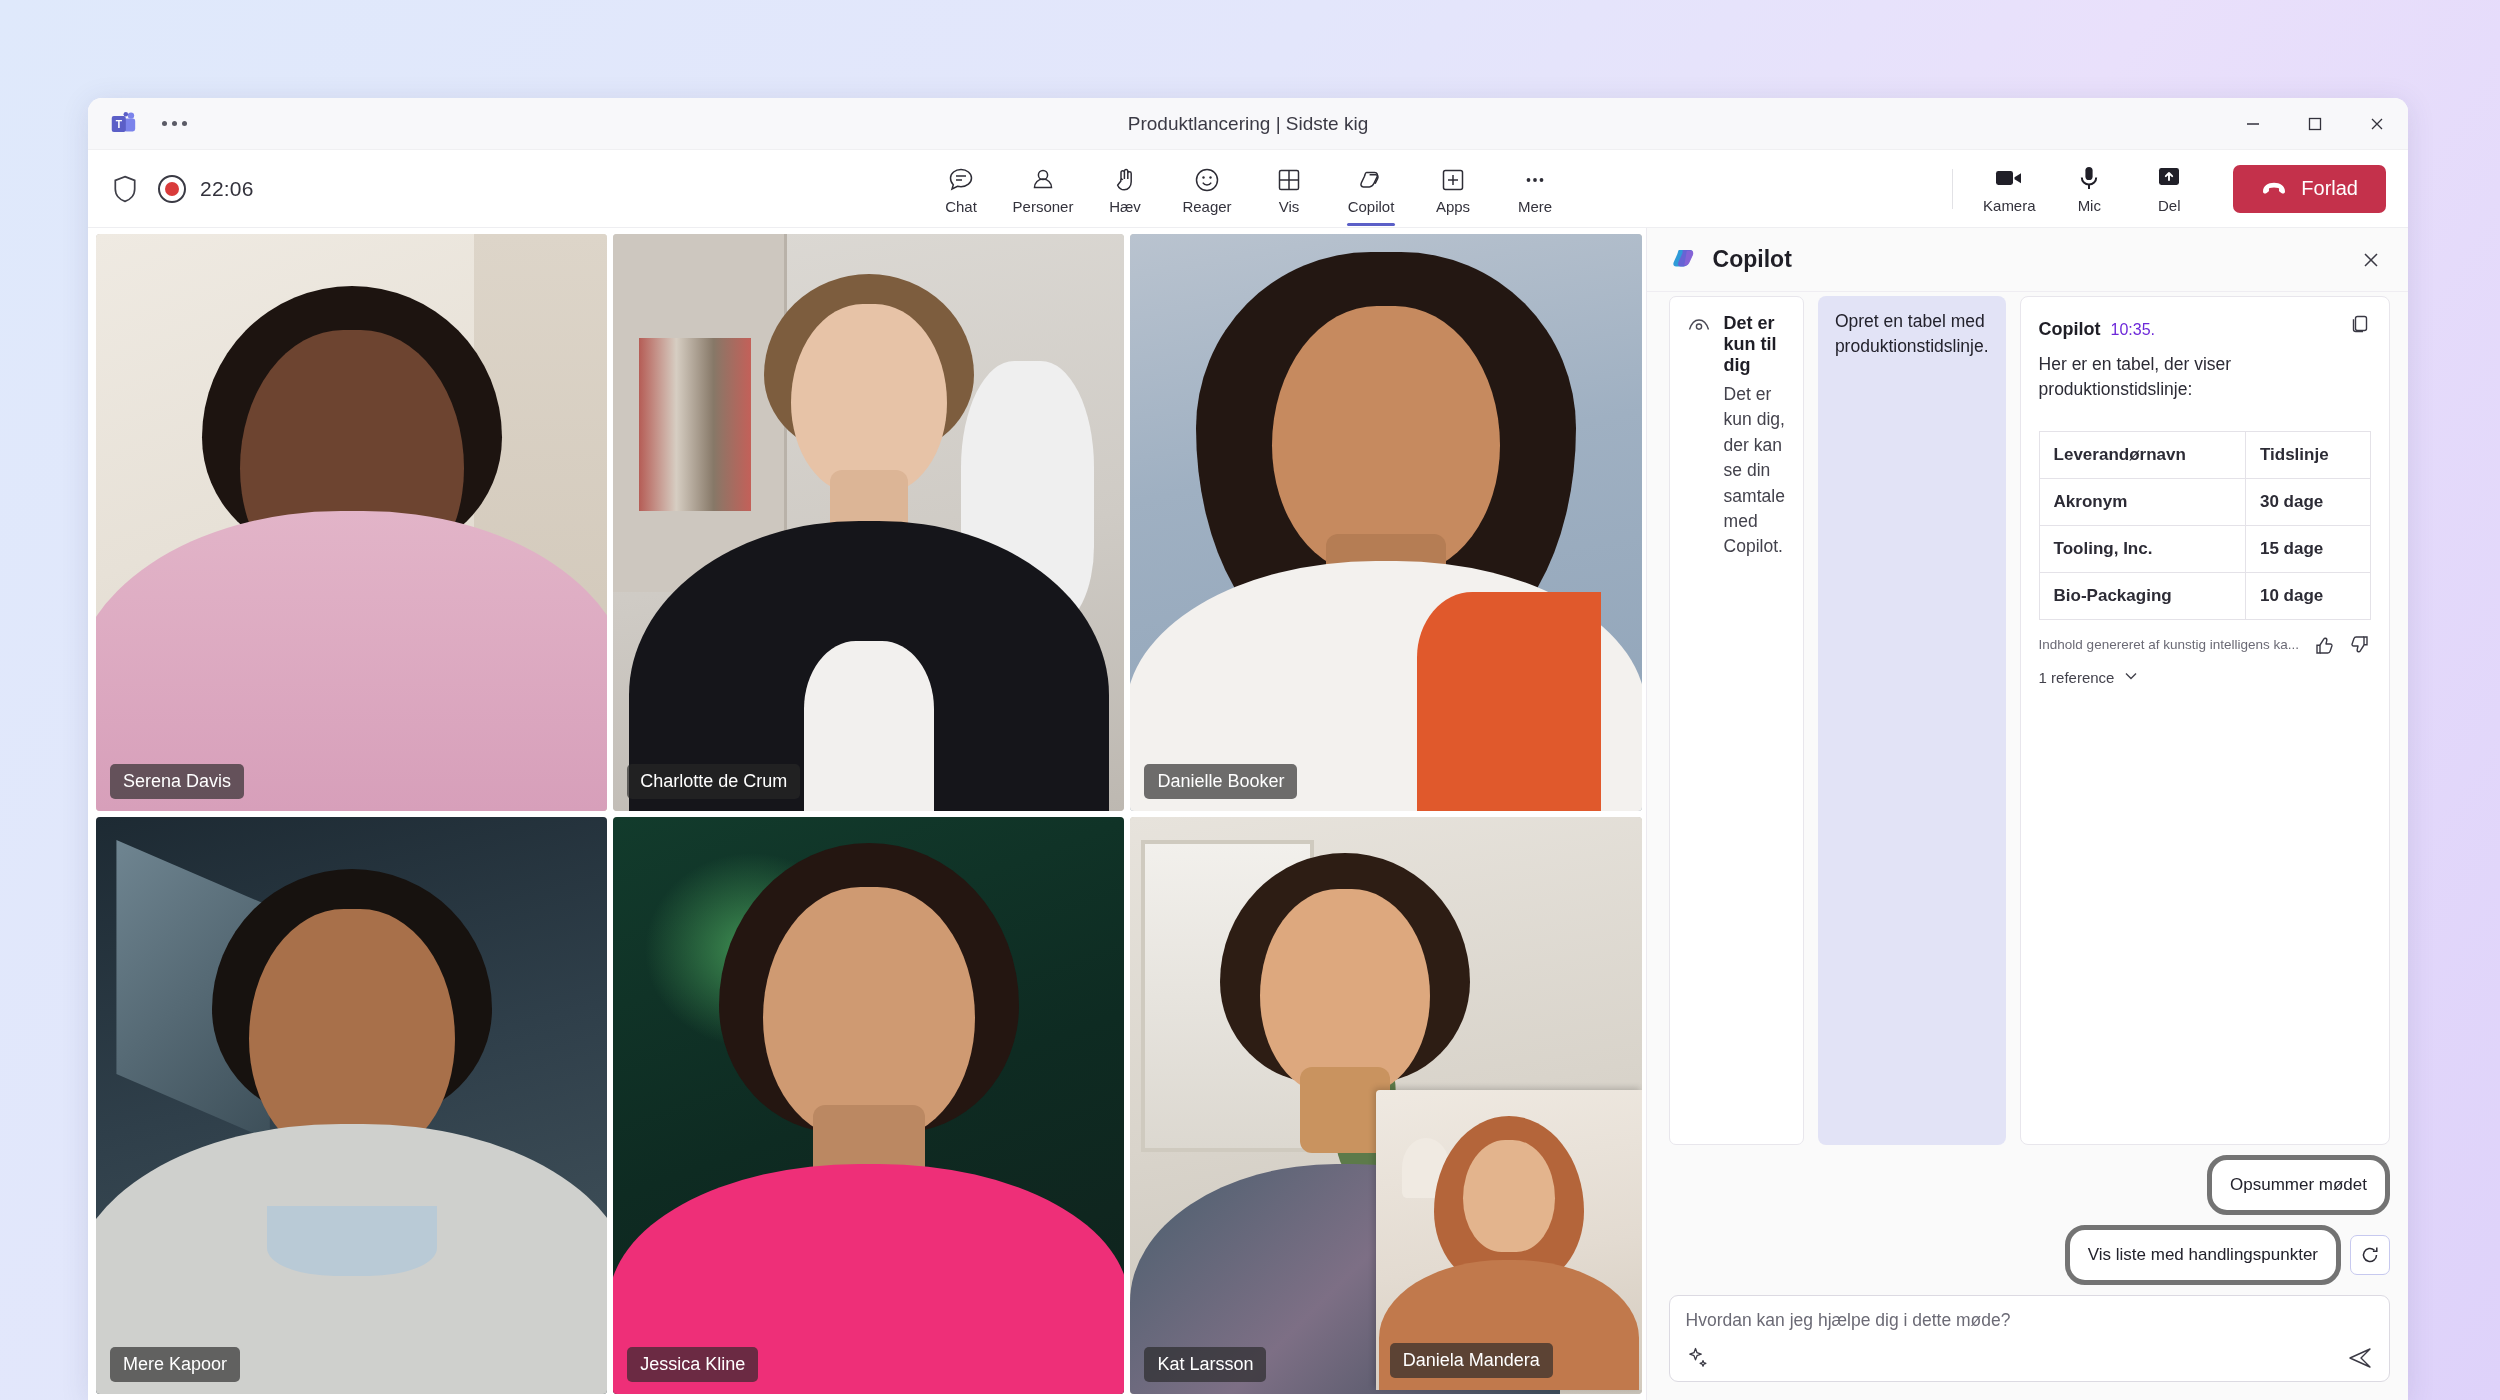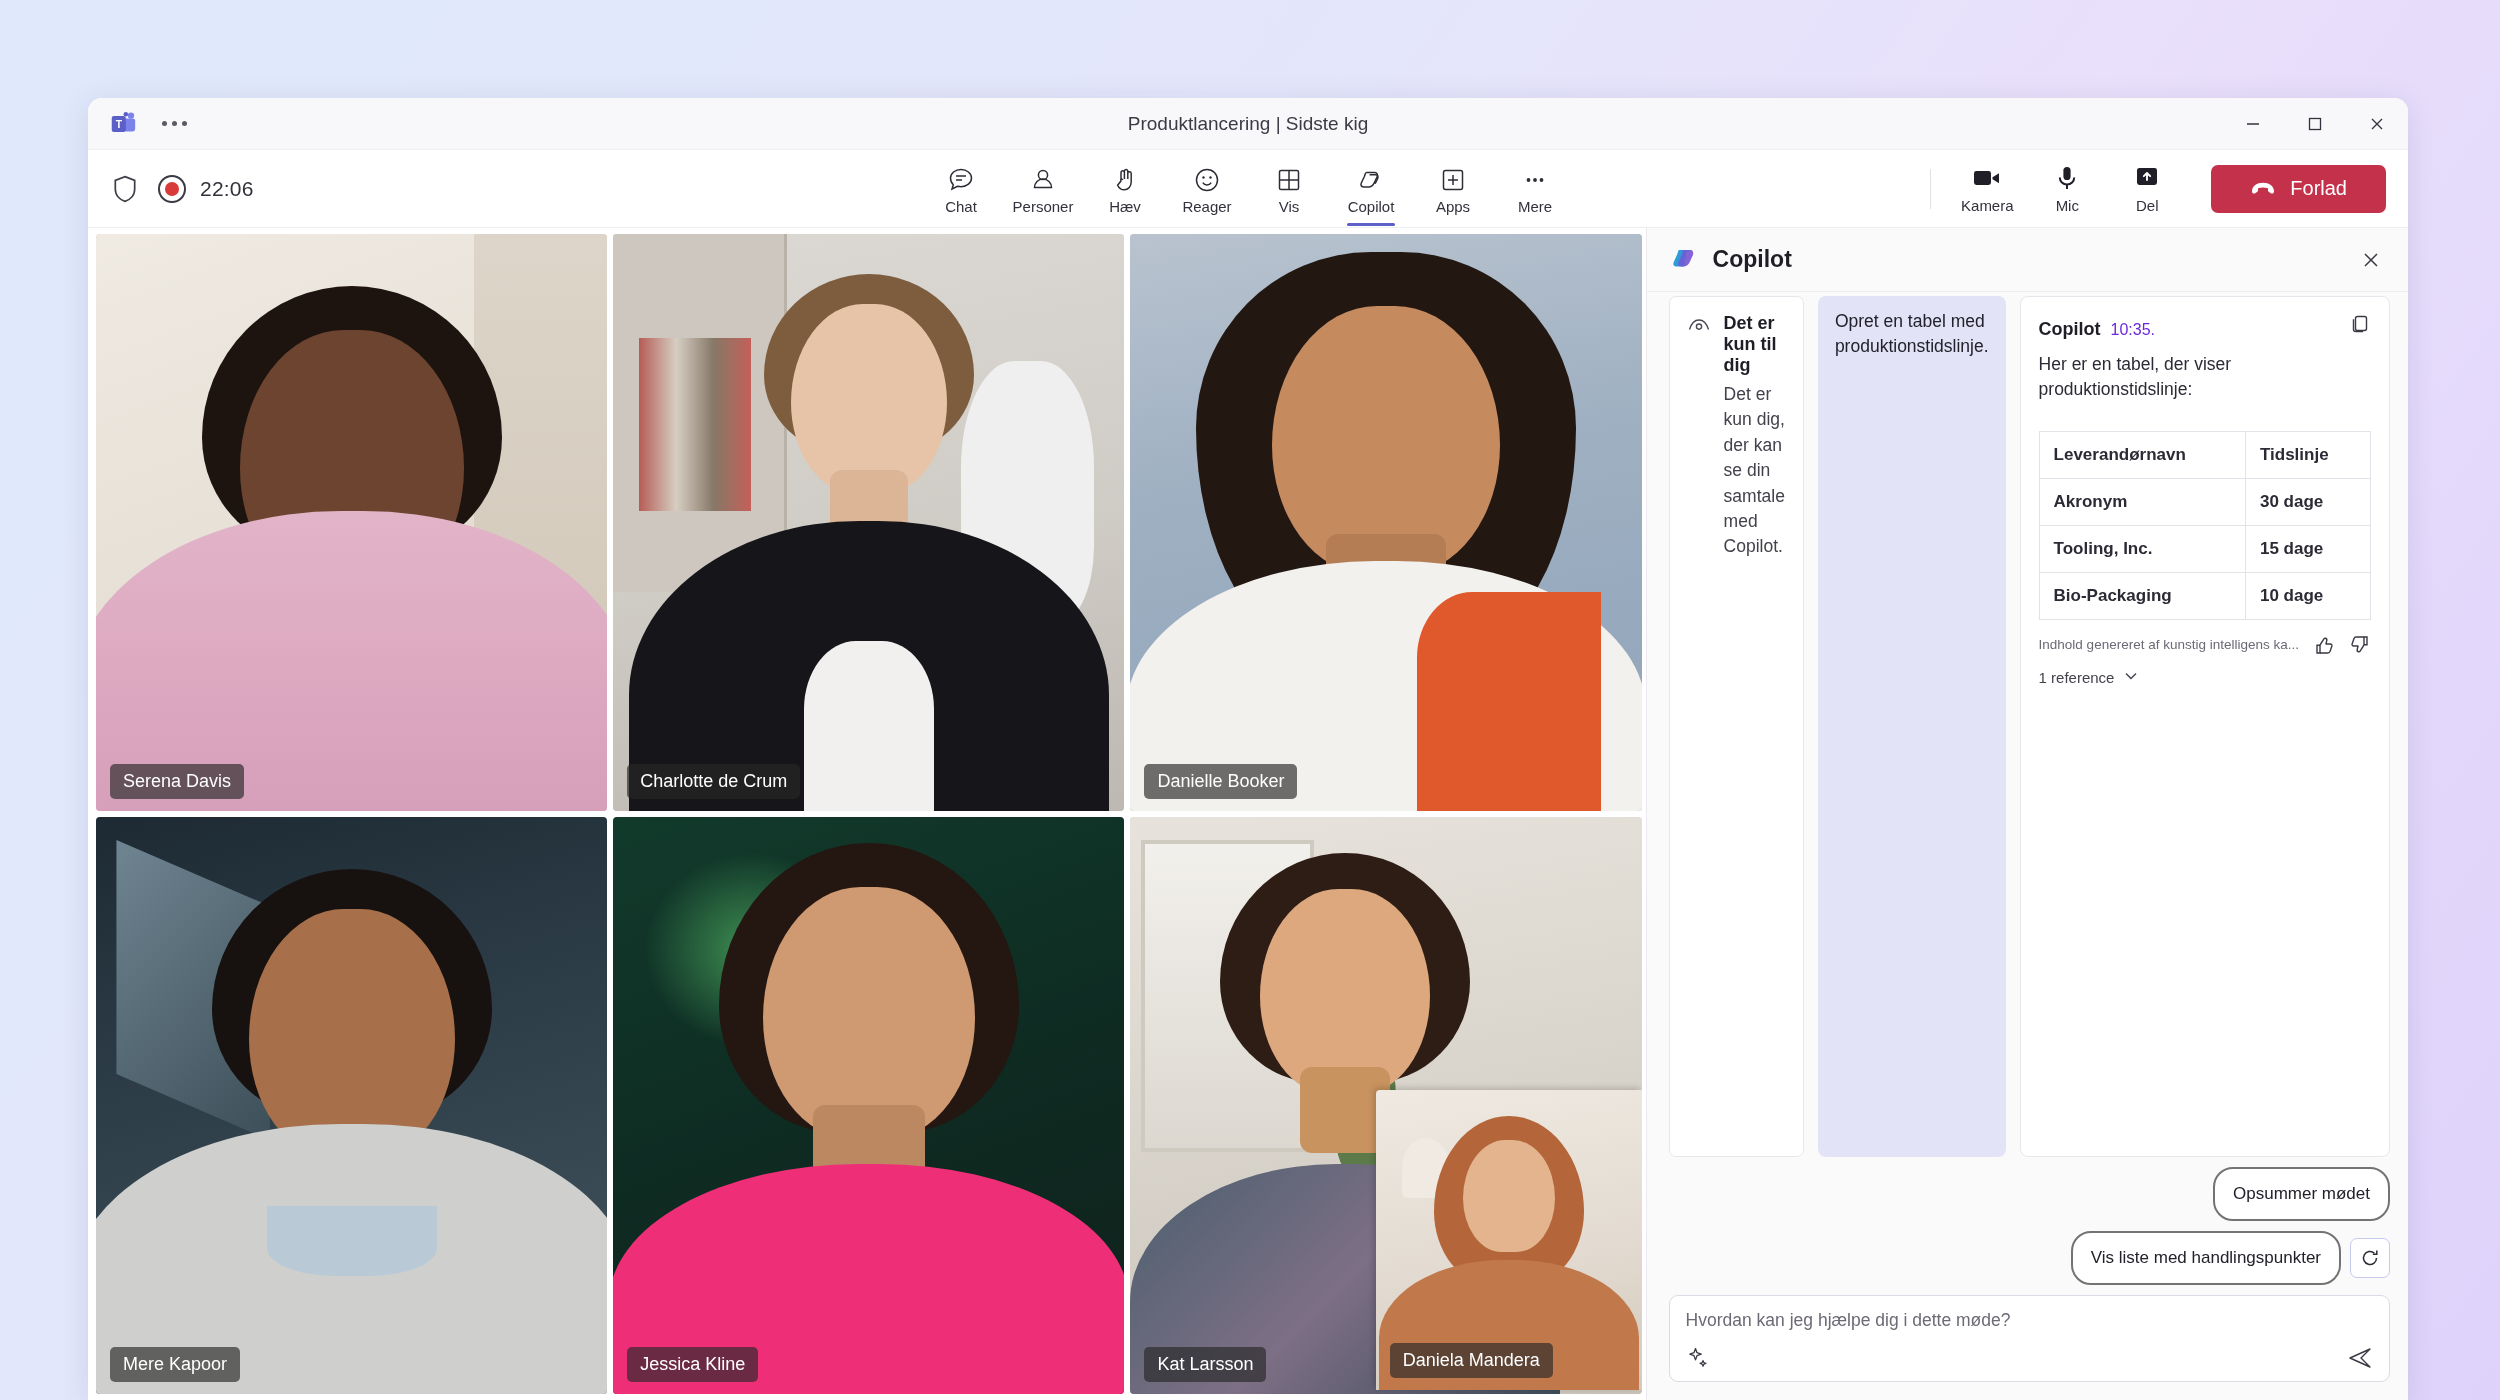--- a/index.html
+++ b/index.html
@@ -84,21 +84,21 @@
   .ab-right { margin-left: auto; display: flex; align-items: center; gap: 4px; padding-right: 22px; }
   .ab-sep { width: 1px; height: 40px; background: #e2e2e6; margin: 0 14px; }
   .ab-dev {
     width: 76px; padding: 2px 0;
     display: flex; flex-direction: column; align-items: center; gap: 4px;
   }
   .ab-dev .lbl { font-size: 15px; color: #33323c; }
   .leave-btn {
     margin-left: 22px;
     background: #c4314b; color: #fff;
-    height: 48px; padding: 0 39px;
+    height: 48px; padding: 0 28px;
     border: none; border-radius: 7px;
     display: flex; align-items: center; gap: 14px;
     font-size: 20px; font-family: inherit;
   }
 
   
   .stage { flex: 1; display: flex; background: #fff; min-height: 0; }
   .grid {
     flex: 1;
     display: grid;
@@ -252,21 +252,21 @@
   table.tl td { font-weight: 700; }
 
   .ai-note { display: flex; align-items: center; gap: 14px; margin-top: 14px; }
   .ai-note .txt { font-size: 13.5px; color: #6b6a75; flex: 1; white-space: nowrap; overflow: hidden; }
   .ai-note .tb { color: #3a3944; display: flex; }
   .ref-row { display: flex; align-items: center; gap: 9px; margin-top: 12px; font-size: 15px; color: #43424c; }
 
   .cp-foot { flex: 0 0 auto; padding: 10px 18px 18px 22px; display: flex; flex-direction: column; gap: 10px; }
   .chips { display: flex; flex-direction: column; align-items: flex-end; gap: 10px; }
   .chip {
-    border: 2px solid #737373; background: #fff; color: #23222c;
+    border: 5px solid #737373; background: #fff; color: #23222c;
     border-radius: 20px; padding: 15px 18px; font-size: 17px;
     font-family: inherit; white-space: nowrap;
   }
   .chip-row { display: flex; align-items: center; gap: 9px; }
   .refresh {
     width: 40px; height: 40px; border-radius: 7px;
     border: 1px solid #c7c9ef; background: #fff;
     display: flex; align-items: center; justify-content: center; color: #2c2b35;
   }
   .composer {

